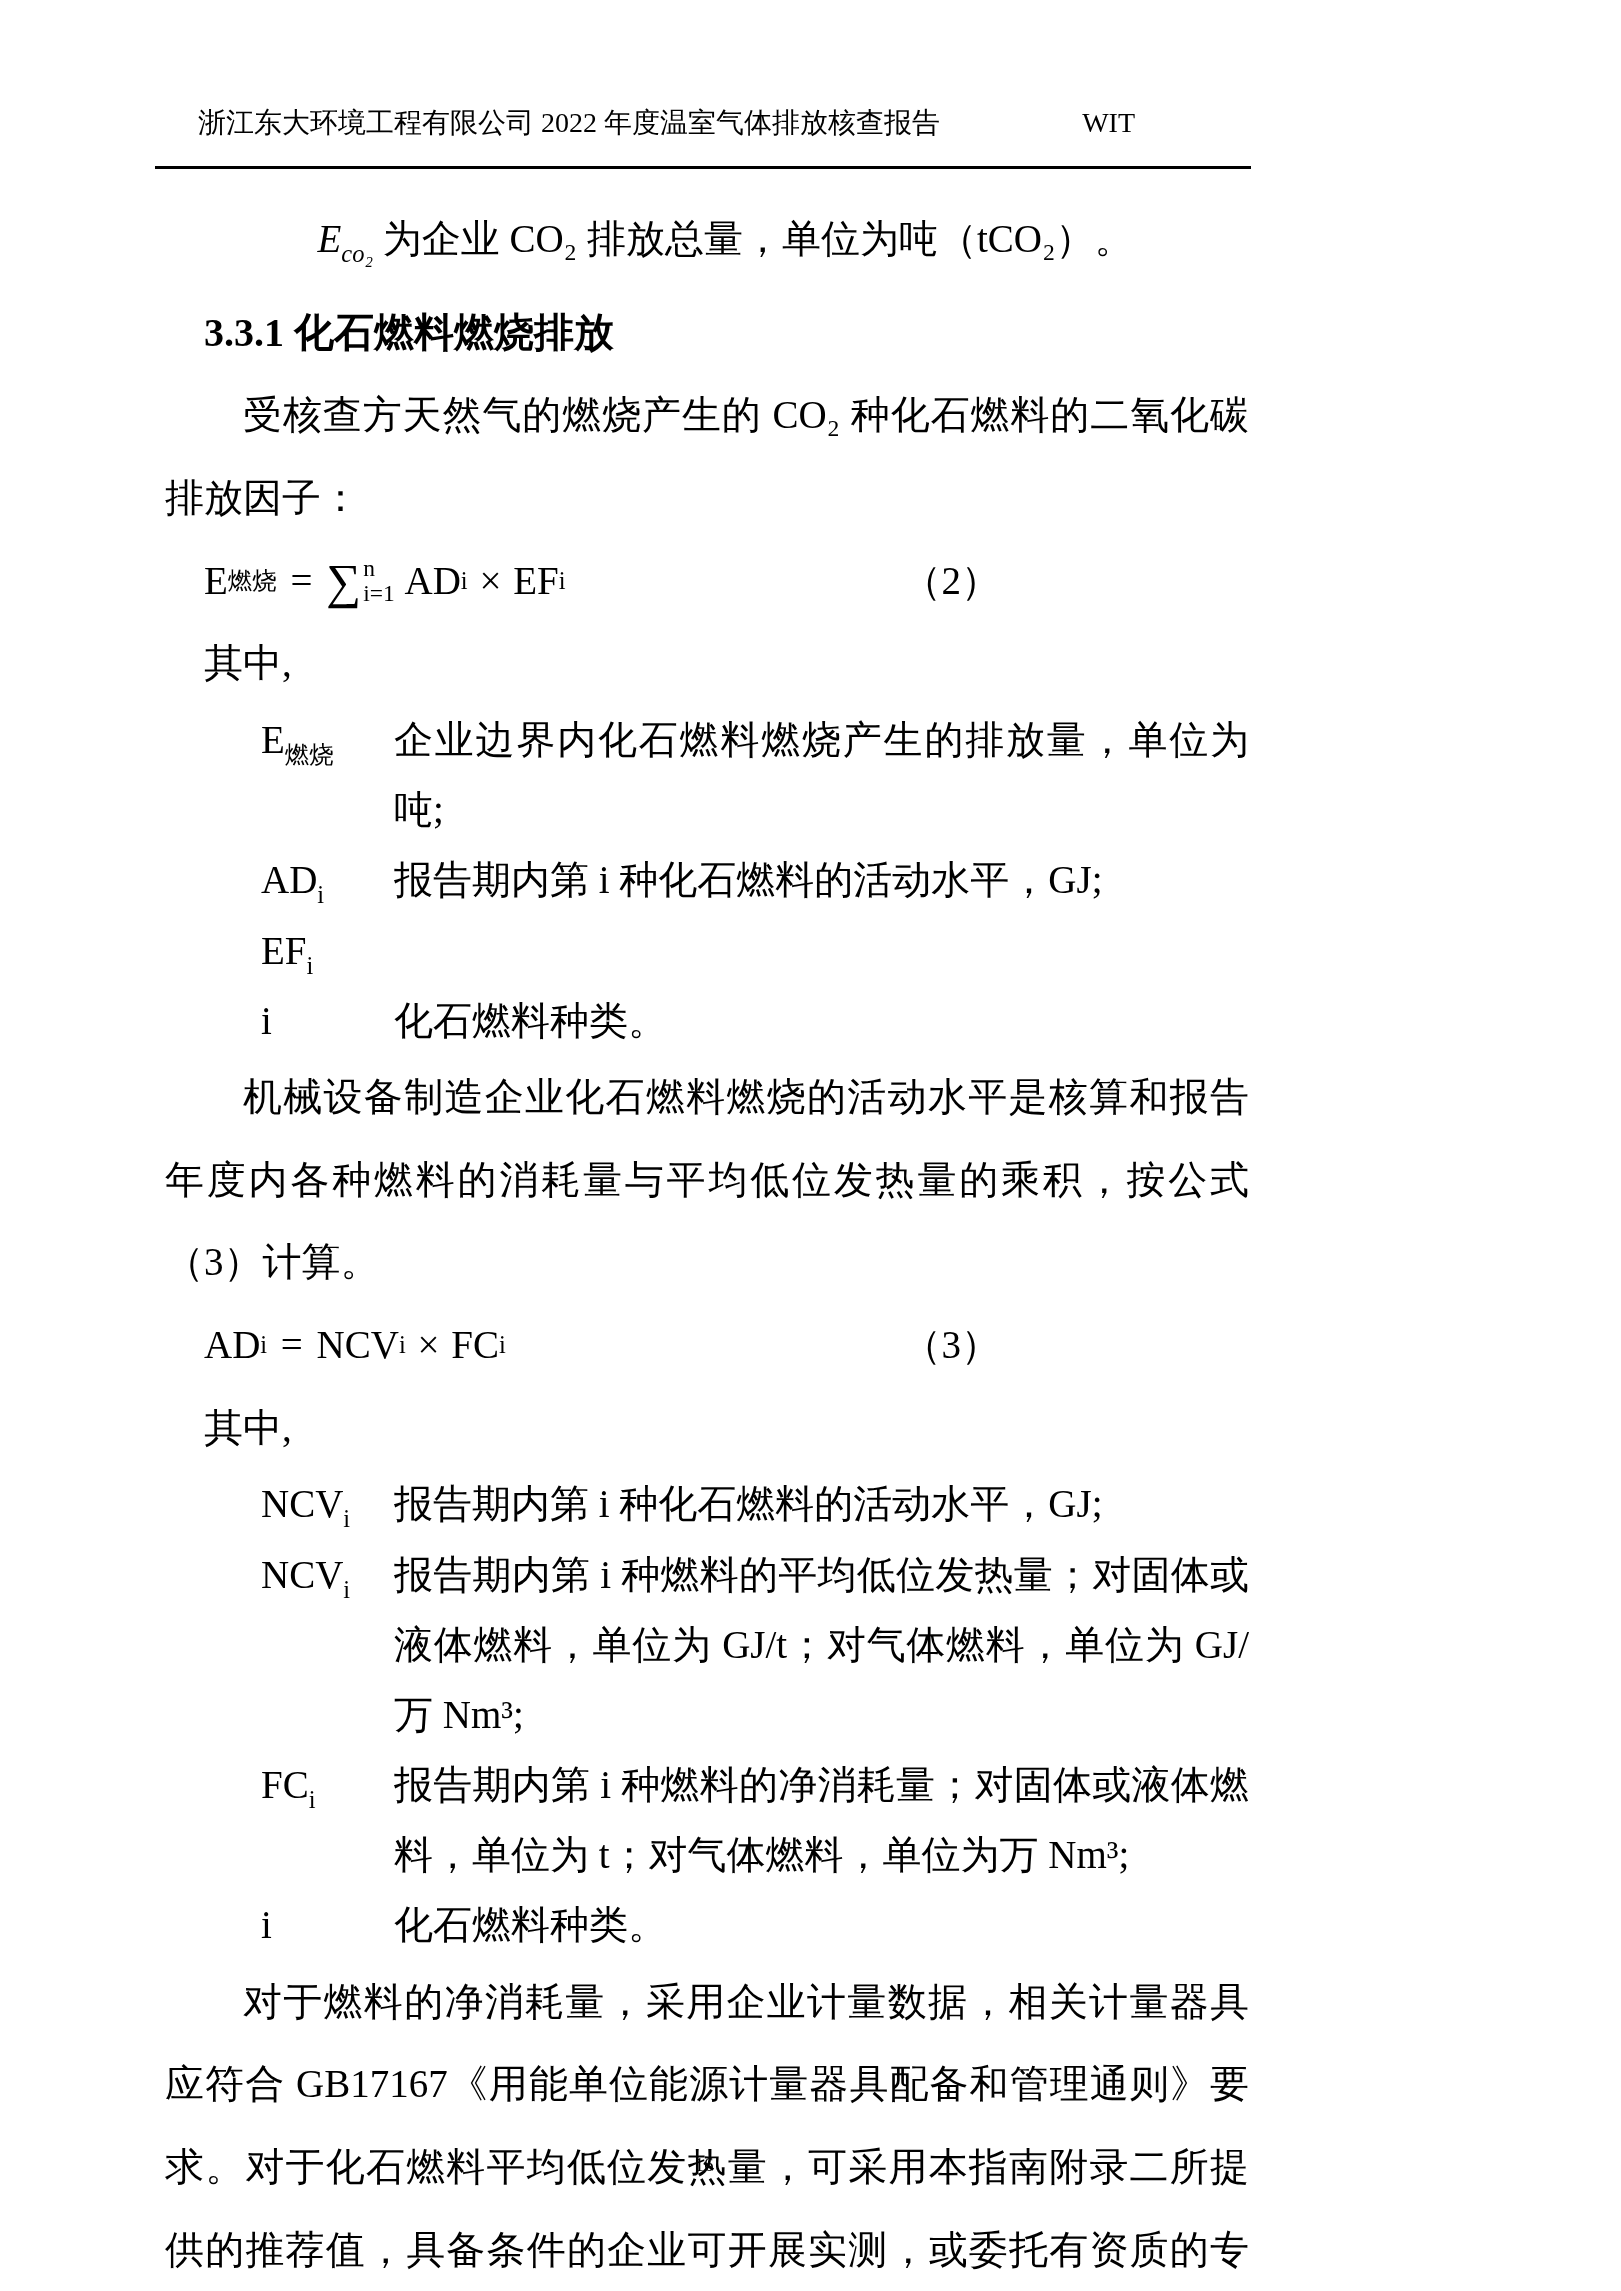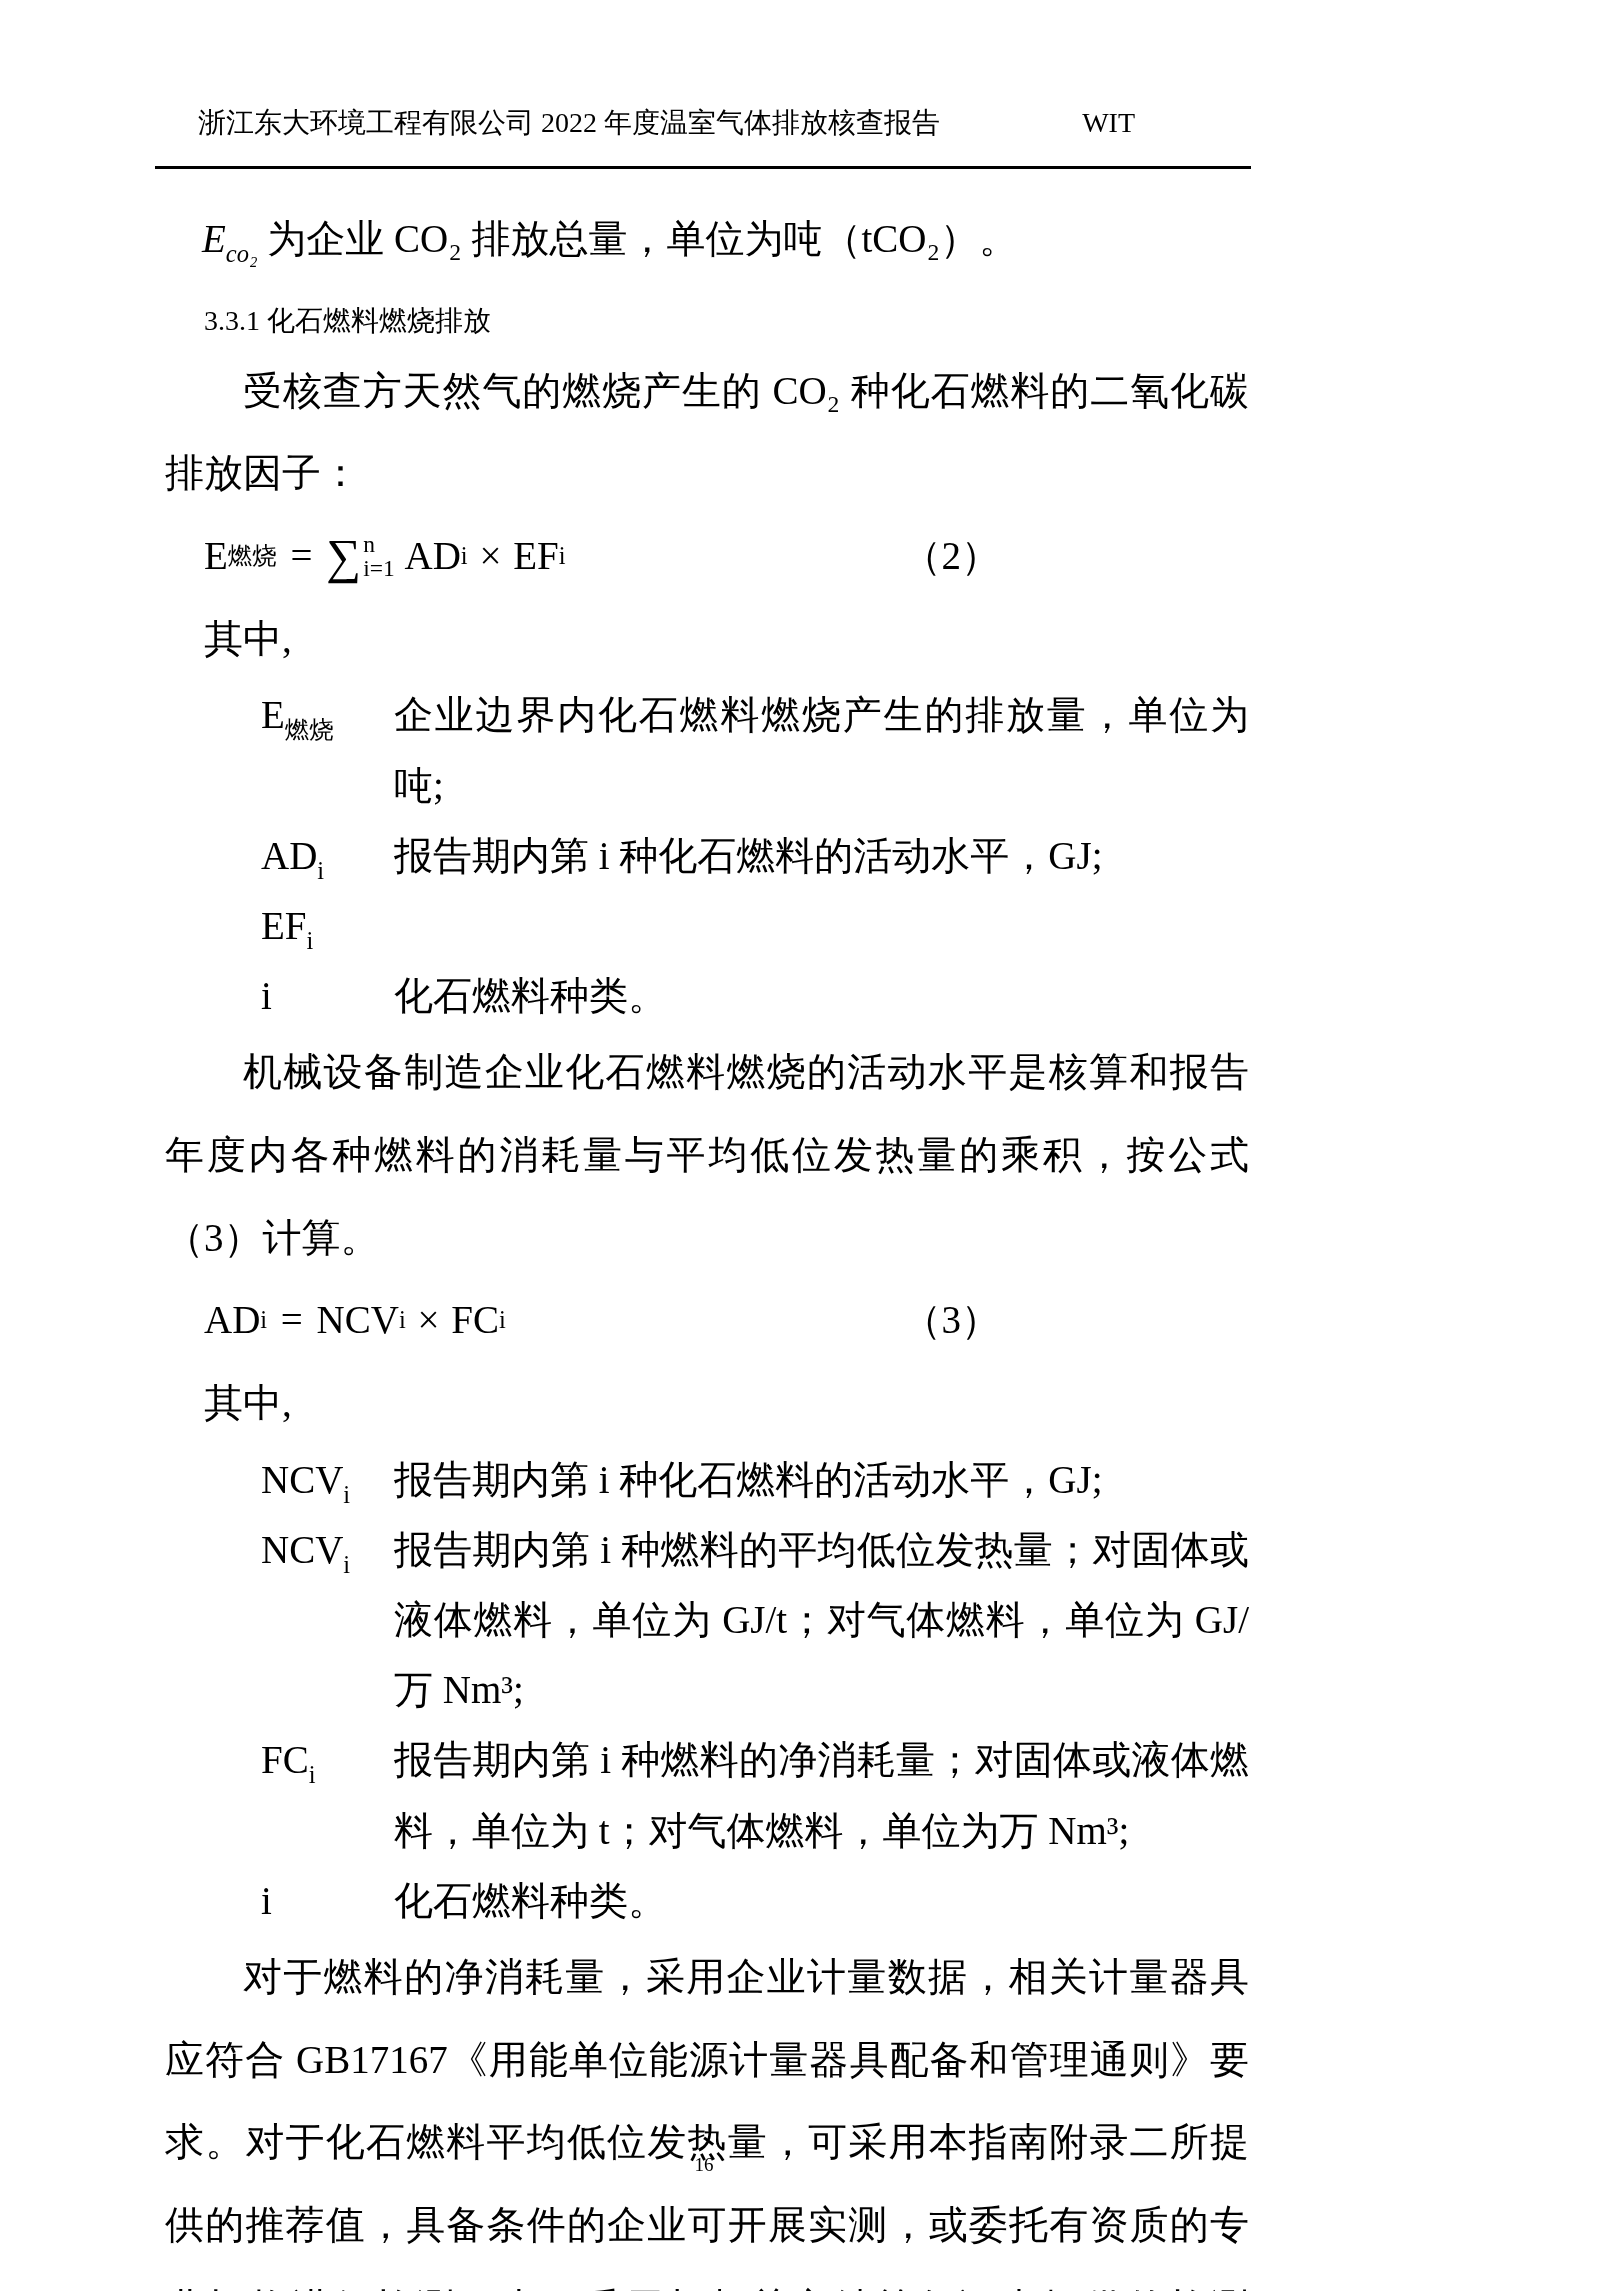--- a/index.html
+++ b/index.html
@@ -32,26 +32,27 @@
   .para {
     margin:0;
     line-height:2.12;
     text-align:justify;
     text-indent:2em;
   }
   .intro {
     margin:5.9px 0 0 0;
     line-height:2.12;
     padding-left:37px;
+    text-align:center;
   }
   .heading {
     margin:11.8px 0 0 0;
     padding-left:39px;
-    font-size:28px;
-    font-weight:normal;
+    font-size:40px;
+    font-weight:bold;
     line-height:2.05;
   }
   .where {
     margin:0;
     line-height:2.12;
     padding-left:39px;
   }
 
   
   .sym-main { font-style:italic; }

